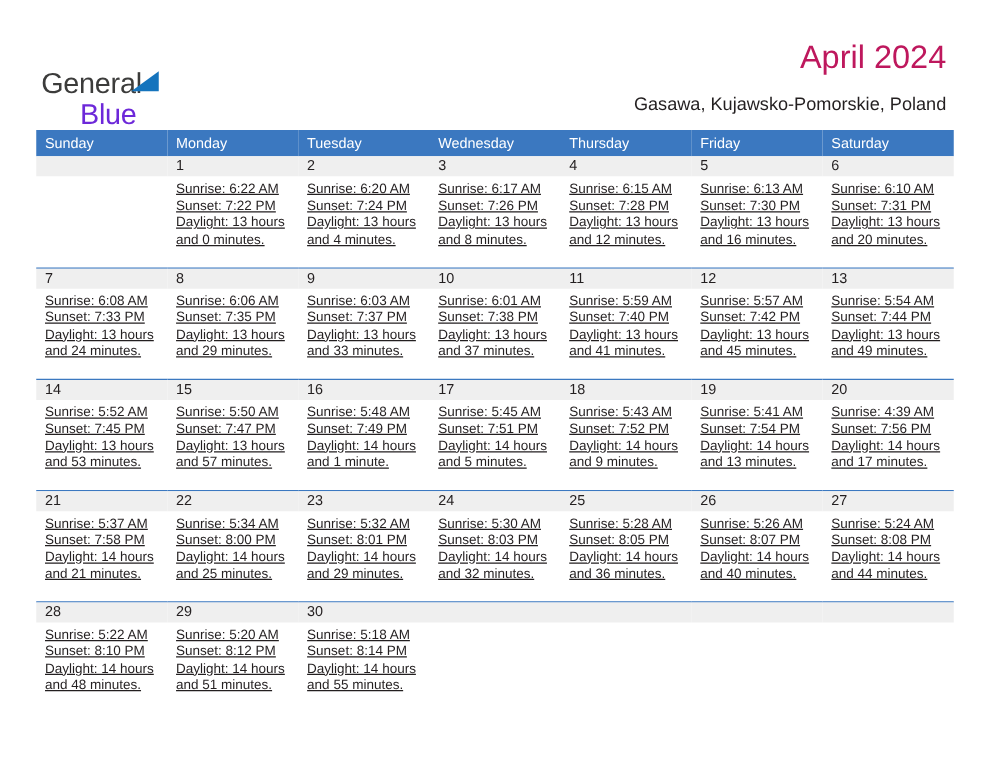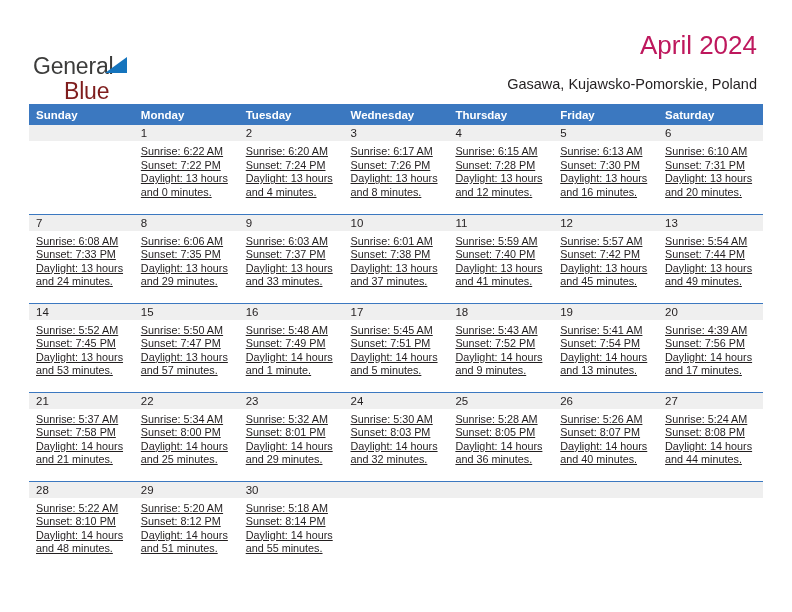--- a/index.html
+++ b/index.html
@@ -47,21 +47,21 @@
     left: 72px;
     top: 2px;
     width: 0;
     height: 0;
     border-top: 0 solid transparent;
     border-left: 22px solid transparent;
     border-bottom: 16px solid #1574bd;
   }
   .logo-row2 {
     font-size: 23px;
-    color: #7f1d1d;
+    color: #6d28d9;
     margin-top: 1px;
     margin-left: 31px;
     letter-spacing: -0.2px;
   }
   .title {
     position: absolute;
     right: 35px;
     top: 30px;
     font-size: 26px;
     color: #be185d;
@@ -80,21 +80,21 @@
     position: absolute;
     left: 29px;
     top: 104px;
     width: 734px;
     border-collapse: collapse;
     table-layout: fixed;
   }
   .cal th {
     background: #3b78c0;
     color: #ffffff;
-    font-weight: bold;
+    font-weight: normal;
     font-size: 11.5px;
     text-align: left;
     padding: 4px 0 4px 7px;
     height: 13px;
     border: none;
   }
   .cal td {
     vertical-align: top;
     padding: 0;
     border: none;

